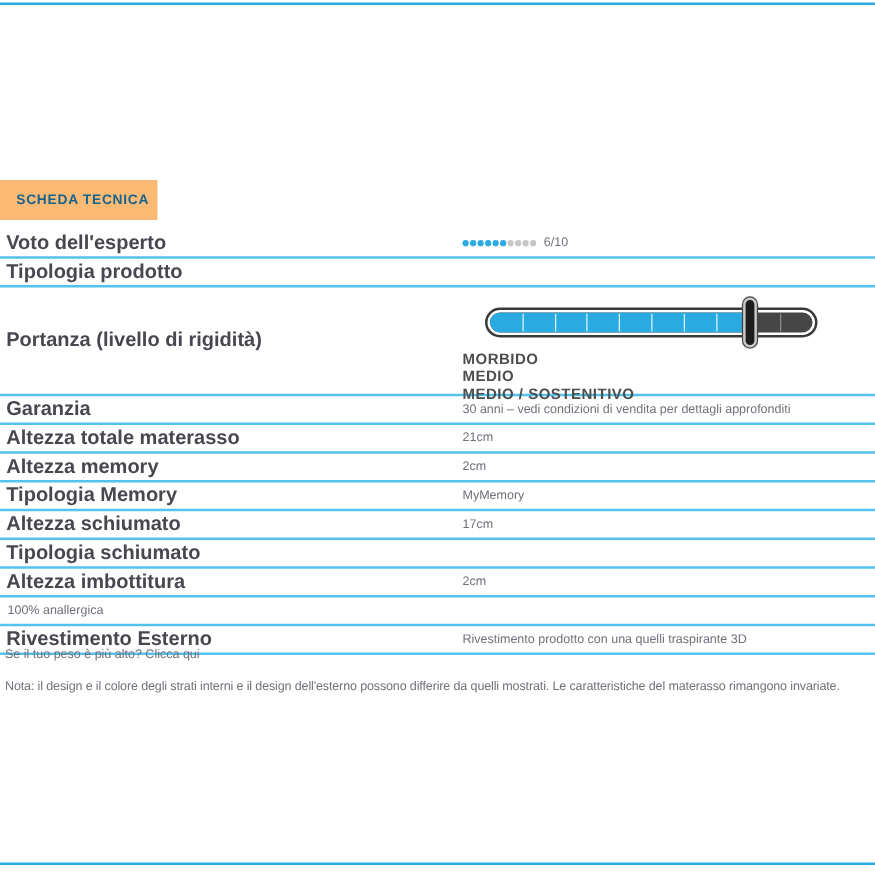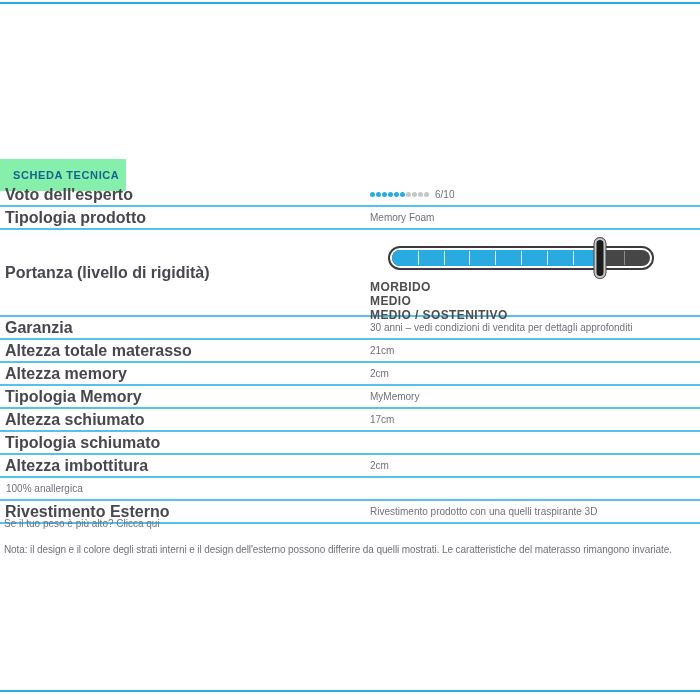--- a/index.html
+++ b/index.html
@@ -3,21 +3,21 @@
 <meta charset="utf-8">
 <style>
   html,body{margin:0;padding:0;background:#ffffff;}
   body{width:700px;height:700px;overflow:hidden;font-family:"Liberation Sans",sans-serif;}
   .canvas{position:relative;width:700px;height:700px;background:#fff;}
 
   .edge-line{position:absolute;left:0;width:700px;height:2px;background:#29abe2;}
   .edge-line.top{top:2px;}
   .edge-line.bottom{top:690px;}
 
-  .header-box{position:absolute;top:159px;left:0;width:126px;height:32px;background:#86efac;
+  .header-box{position:absolute;top:144px;left:0;width:126px;height:32px;background:#fdba74;
     display:flex;align-items:center;padding-left:13px;box-sizing:border-box;}
   .header-box span{color:#15638d;font-size:11px;font-weight:bold;letter-spacing:.6px;}
 
   .table{position:absolute;top:184px;left:0;width:700px;}
   .row{display:flex;align-items:center;height:23px;border-bottom:2px solid #53c2ec;box-sizing:border-box;}
   .row.tall{height:87px;}
   .cell{box-sizing:border-box;}
   .cell.label{width:364px;padding-left:5px;font-weight:bold;color:#47474f;font-size:16px;}
   .cell.value{flex:1;padding-left:6px;font-size:10px;color:#70707a;display:flex;align-items:center;}
   .row.tall .cell.value{align-self:stretch;align-items:flex-start;}
@@ -70,21 +70,20 @@
             <span class="dot" style="background: rgb(198, 198, 198);"></span>
             <span class="dot" style="background: rgb(198, 198, 198);"></span>
             <span class="dot" style="background: rgb(198, 198, 198);"></span>
           </span>
         <span class="rating-text">6/10</span>
       </div>
     </div>
 
     <div class="row">
       <div class="cell label">Tipologia prodotto</div>
-      <div class="cell value">Memory Foam</div>
     </div>
 
     <div class="row tall">
       <div class="cell label">Portanza (livello di rigidità)</div>
       <div class="cell value">
         <div class="slider-wrap">
           <div class="bar">
             <div class="bar-inner" style="background: rgb(70, 70, 70);">
               <div class="bar-fill" style="width: 80%; background: rgb(41, 171, 226);"></div>
             <span class="tick" style="left: 10%;"></span>

